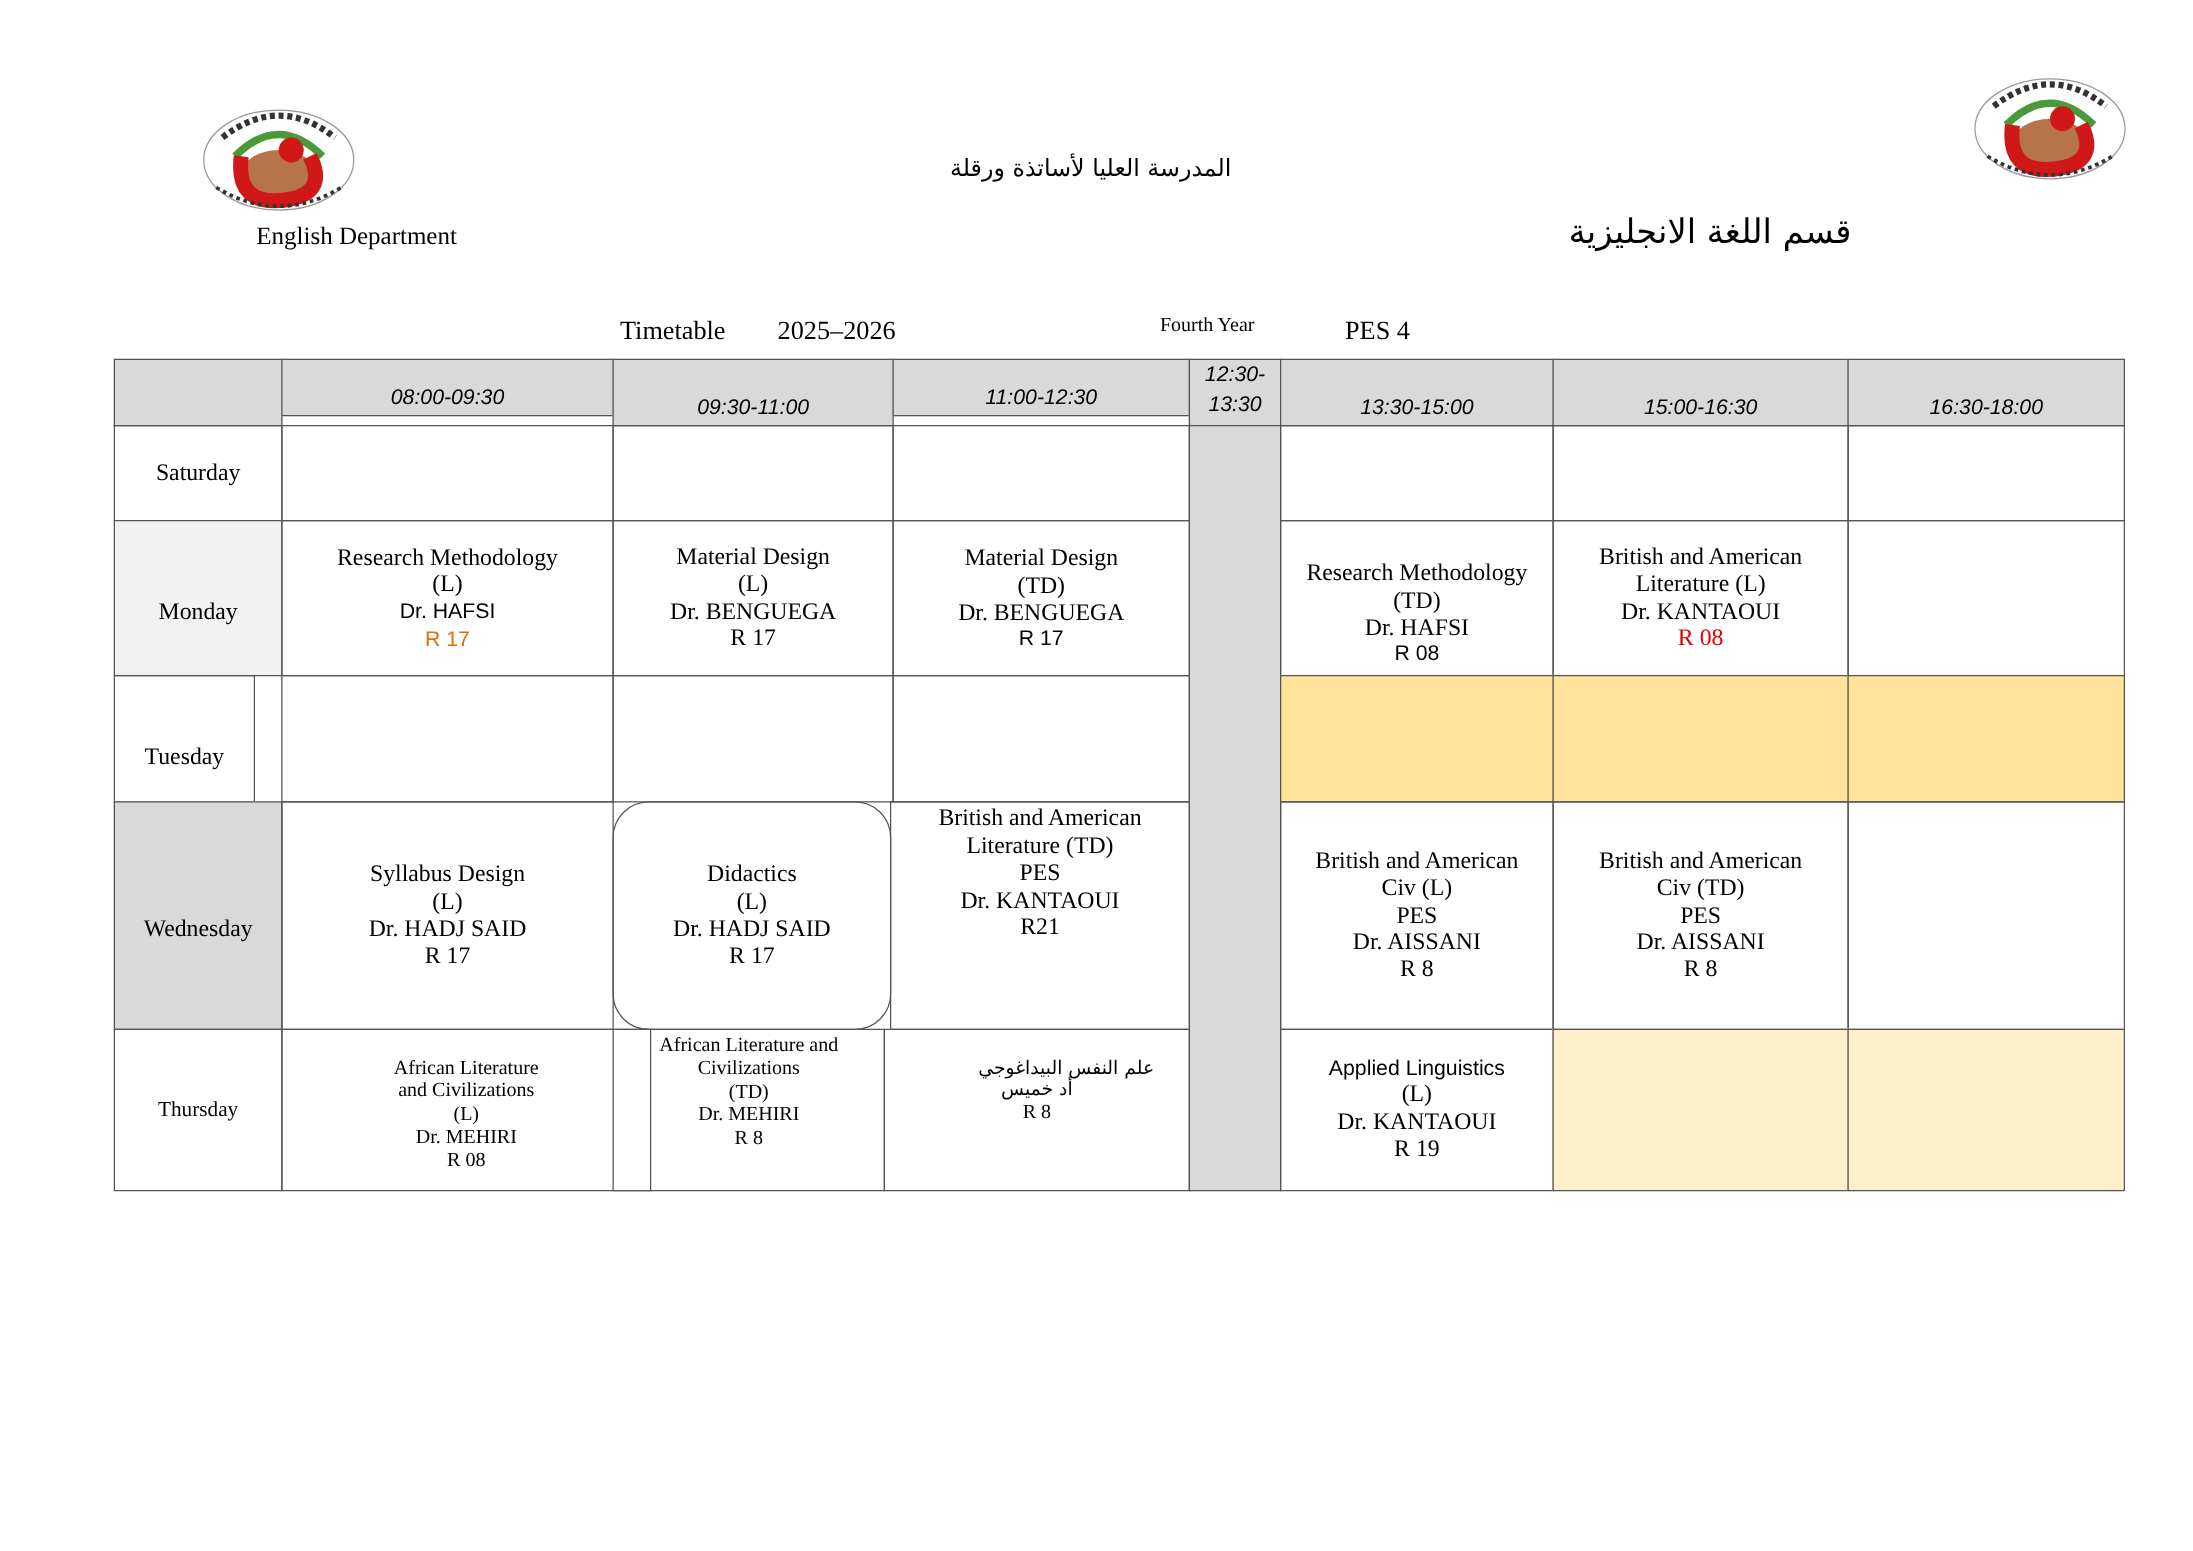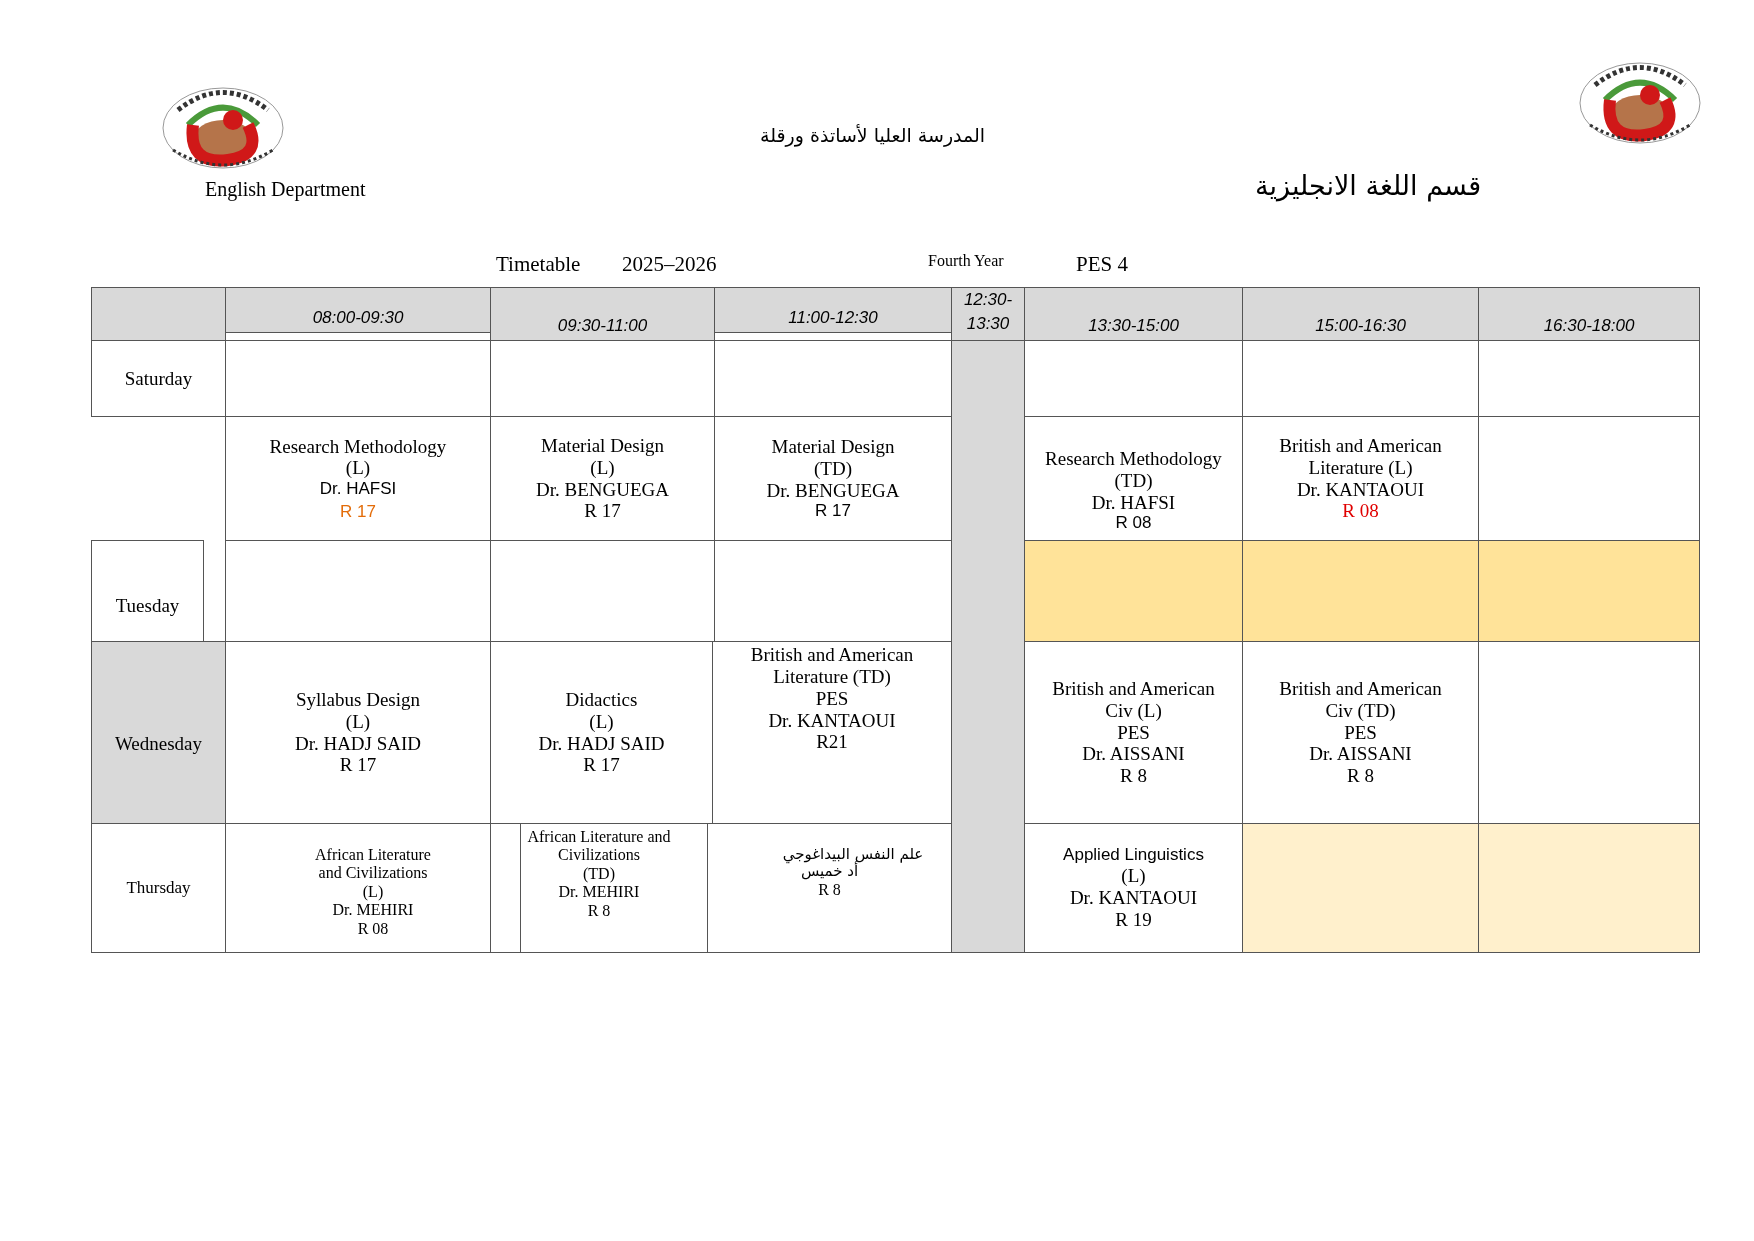--- a/index.html
+++ b/index.html
@@ -82,20 +82,21 @@
   <div class="cell lunch" style="left:860px;top:53px;width:74px;height:613px;"></div>
 
   <div class="cell day" style="left:0;top:53px;width:135px;height:77px;">Saturday</div>
   <div class="cell" style="left:134px;top:53px;width:266px;height:77px;"></div>
   <div class="cell" style="left:399px;top:53px;width:225px;height:77px;"></div>
   <div class="cell" style="left:623px;top:53px;width:238px;height:77px;"></div>
   <div class="cell" style="left:933px;top:53px;width:219px;height:77px;"></div>
   <div class="cell" style="left:1151px;top:53px;width:237px;height:77px;"></div>
   <div class="cell" style="left:1387px;top:53px;width:222px;height:77px;"></div>
 
+  <div class="cell day" style="left:0;top:129px;width:135px;height:125px;background:#f2f2f2;padding-top:22px;">Monday</div>
   <div class="cell c" style="left:134px;top:129px;width:266px;height:125px;">
     <span>Research Methodology</span>
     <span>(L)</span>
     <span class="sans" style="font-size:17px;">Dr. HAFSI</span>
     <span class="orange" style="font-size:17px;margin-top:3px;">R 17</span>
   </div>
   <div class="cell c" style="left:399px;top:129px;width:225px;height:125px;">
     <span>Material Design</span>
     <span>(L)</span>
     <span>Dr.  BENGUEGA</span>
@@ -129,21 +130,21 @@
   <div class="cell yellow" style="left:1151px;top:253px;width:237px;height:102px;"></div>
   <div class="cell yellow" style="left:1387px;top:253px;width:222px;height:102px;"></div>
 
   <div class="cell day" style="left:0;top:354px;width:135px;height:183px;background:#d9d9d9;padding-top:22px;">Wednesday</div>
   <div class="cell c" style="left:134px;top:354px;width:266px;height:183px;">
     <span>Syllabus Design</span>
     <span>(L)</span>
     <span>Dr. HADJ SAID</span>
     <span>R 17</span>
   </div>
-  <div class="cell c" style="left:399px;top:354px;width:223px;height:183px;">
+  <div class="cell c" style="left:399px;top:354px;width:223px;height:183px;border-radius:29px;">
     <span>Didactics</span>
     <span>(L)</span>
     <span>Dr. HADJ SAID</span>
     <span>R 17</span>
   </div>
   <div class="cell c" style="left:621px;top:354px;width:240px;height:183px;justify-content:flex-start;padding-top:2px;">
     <span>British and American</span>
     <span>Literature (TD)</span>
     <span>PES</span>
     <span>Dr. KANTAOUI</span>

